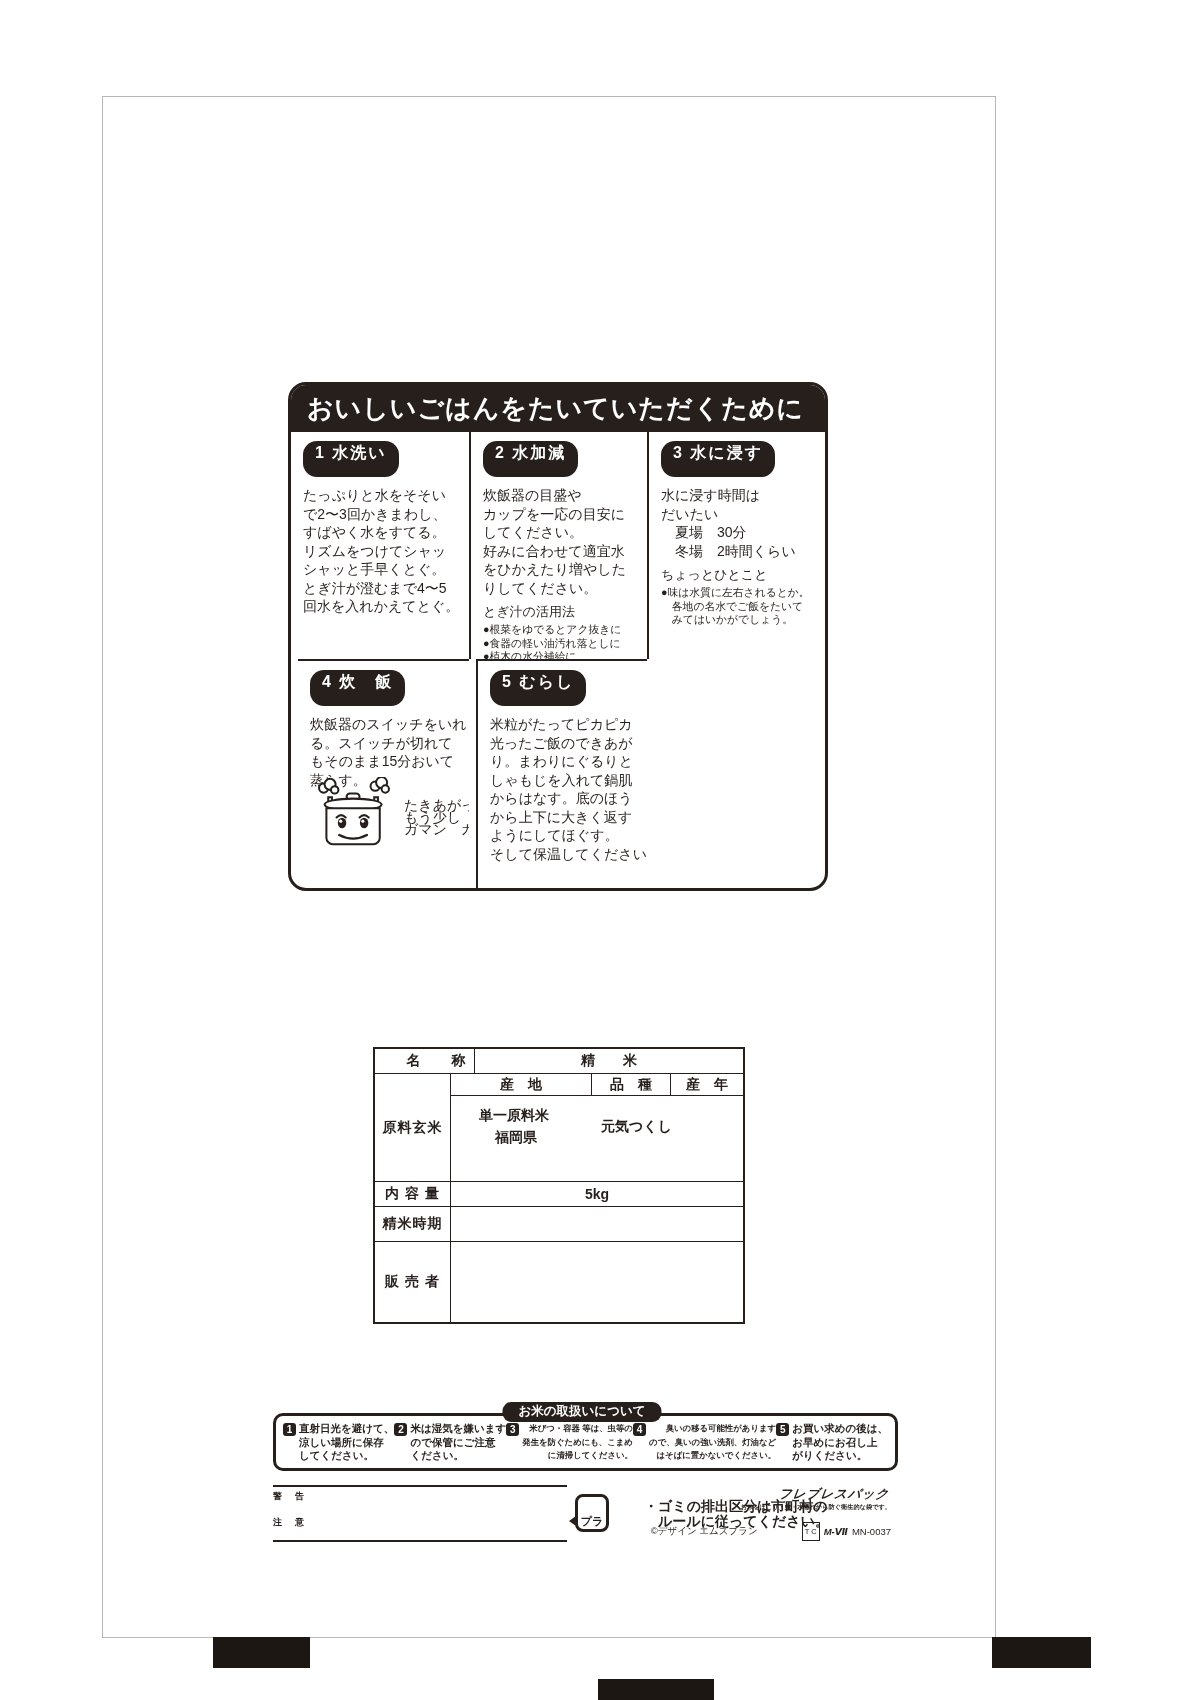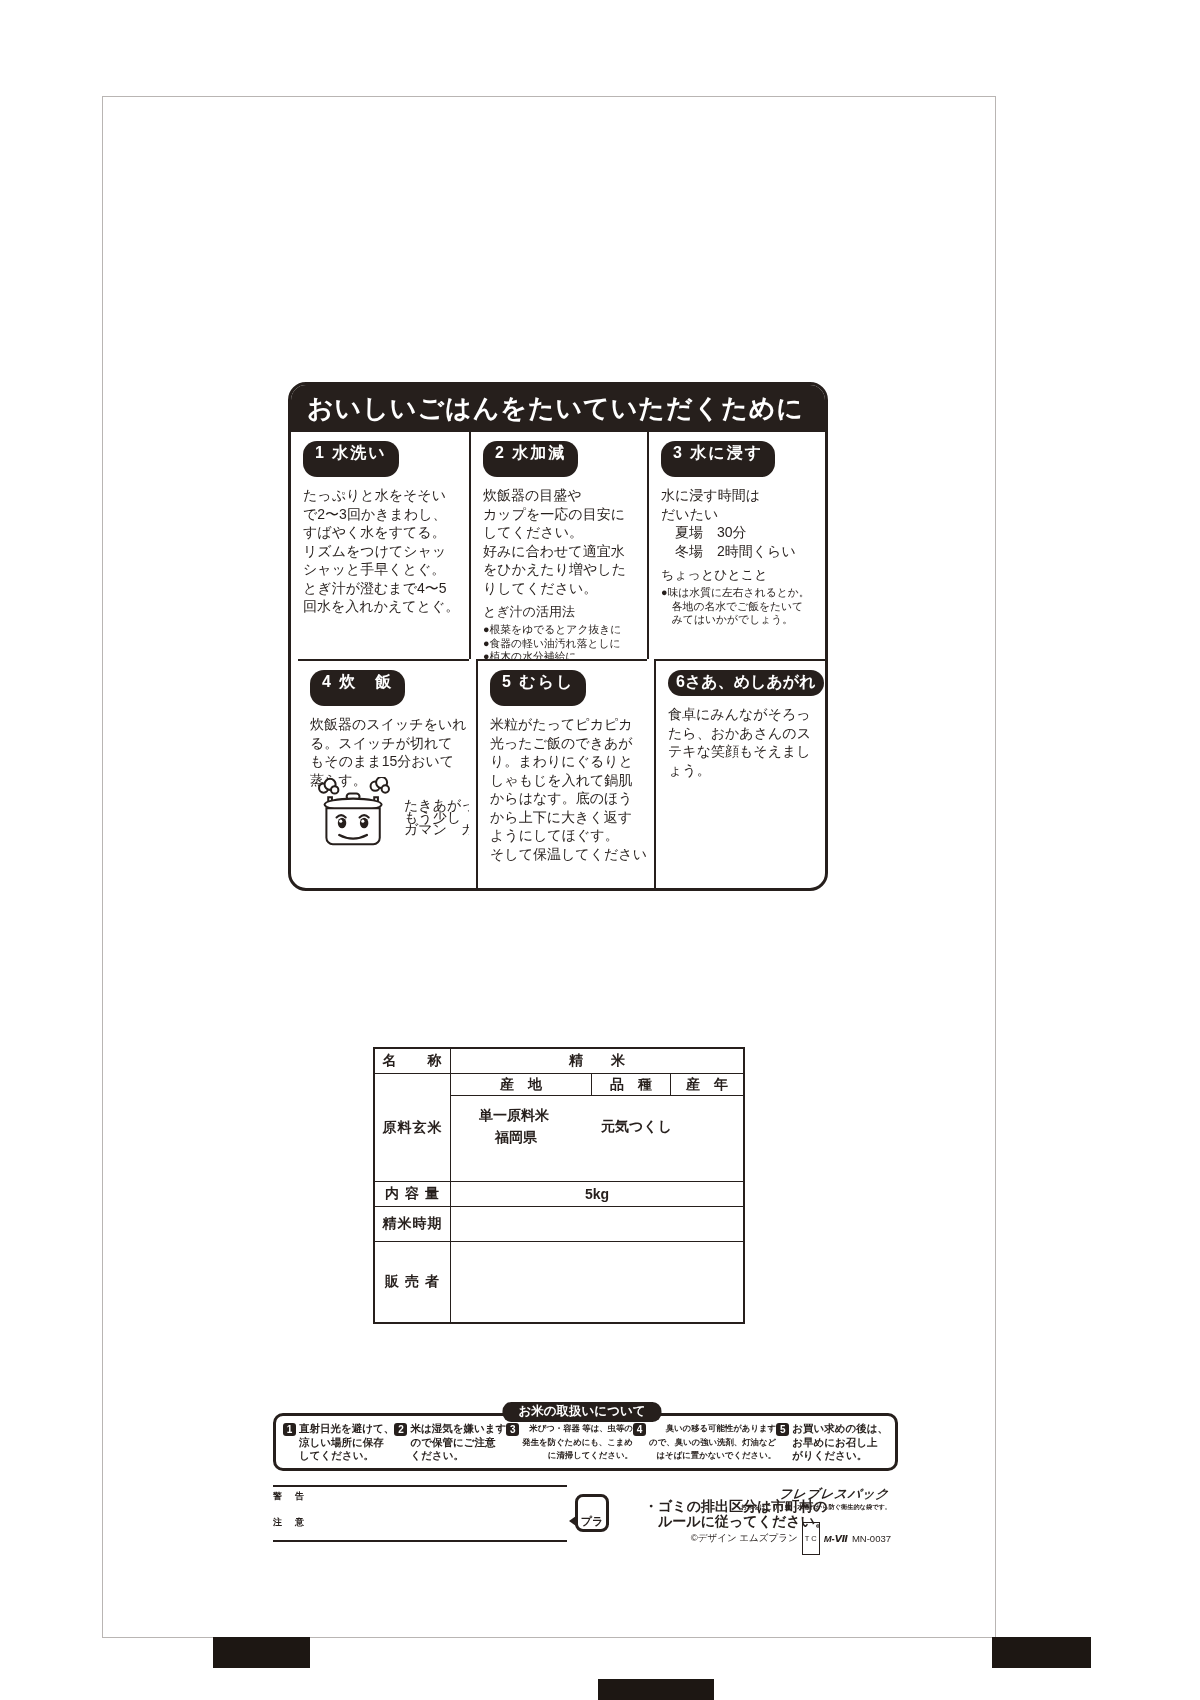--- a/index.html
+++ b/index.html
@@ -19,21 +19,21 @@
   .body .line{font-size:14px;line-height:18.5px;white-space:nowrap;font-weight:500;}
   .subhead{font-size:13px;margin-top:6px;margin-bottom:2px;font-weight:500;}
   .bullets .line{font-size:10.8px;line-height:13.5px;white-space:nowrap;font-weight:500;}
   .cooker-wrap{position:absolute;left:10px;top:116px;width:165px;height:95px;}
   .cooker-caption{position:absolute;left:96px;top:22px;}
   .cooker-caption .line{font-size:14px;line-height:12px;white-space:nowrap;}
 
   
   .spec{position:absolute;left:270px;top:950px;width:368px;border:2px solid #261f1c;background:#fff;font-size:14px;}
   .srow{display:flex;border-top:1.5px solid #261f1c;}
-  .srow.firstrow{border-top:none;}
+  .srow.firstrow{border-top:none;padding-left:24px;}
   .slabel{width:75px;border-right:1.5px solid #261f1c;display:flex;align-items:center;justify-content:center;font-weight:600;letter-spacing:1px;white-space:nowrap;}
   .sval{flex:1;display:flex;align-items:center;justify-content:center;font-weight:600;}
   .origin-area{flex:1;display:flex;flex-direction:column;}
   .ohead{display:flex;border-bottom:1.5px solid #261f1c;height:21px;}
   .ohcell{border-right:1.5px solid #261f1c;display:flex;align-items:center;justify-content:center;font-weight:600;}
   .ohcell.c0{width:140px;}
   .ohcell.c1{width:78px;}
   .ohcell.c2{flex:1;border-right:none;}
   .ocontent{position:relative;flex:1;}
   .origin1{position:absolute;left:28px;top:11px;font-weight:600;}
@@ -56,21 +56,21 @@
   .wlines .line{font-size:7.4px;font-weight:600;line-height:9.6px;white-space:nowrap;}
 
   .pla{position:absolute;left:302px;top:92px;width:28px;height:32px;border:3.5px solid #261f1c;border-radius:8px;display:flex;align-items:flex-end;justify-content:center;font-size:11px;font-weight:bold;background:#fff;}
   .pla::before{content:"";position:absolute;left:-9px;bottom:3px;border-style:solid;border-width:5px 7px 5px 0;border-color:transparent #261f1c transparent transparent;}
   .rlines{position:absolute;left:347px;top:97px;}
   .rlines .line{font-size:14px;font-weight:600;line-height:15px;white-space:nowrap;margin-left:24px;}
 
   .brand{position:absolute;right:2px;top:84px;font-size:12.5px;font-weight:800;font-style:italic;transform:skewX(-8deg);letter-spacing:1px;white-space:nowrap;}
   .brand-sub{position:absolute;right:0;top:101px;font-size:6.2px;font-weight:600;white-space:nowrap;}
   .credit{position:absolute;right:0;top:120px;font-size:9.5px;display:flex;align-items:center;gap:4px;white-space:nowrap;}
-  .credit .tc{border:1px solid #261f1c;font-size:7.5px;padding:11px 2px;line-height:9px;}
+  .credit .tc{border:1px solid #261f1c;font-size:7.5px;padding:4px 2px;line-height:9px;margin-left:40px;}
   .credit .mvii{font-style:italic;font-weight:bold;}
 
   
   .mark{position:absolute;background:#1d1713;}
   .mark-left{left:110px;top:1540px;width:97px;height:31px;}
   .mark-right{left:889px;top:1540px;width:99px;height:31px;}
   .mark-center{left:495px;top:1582px;width:116px;height:32px;}
 </style>
 </head>
 <body>
@@ -175,29 +175,20 @@
               <div class="line">光ったご飯のできあが</div>
               <div class="line">り。まわりにぐるりと</div>
               <div class="line">しゃもじを入れて鍋肌</div>
               <div class="line">からはなす。底のほう</div>
               <div class="line">から上下に大きく返す</div>
               <div class="line">ようにしてほぐす。</div>
               <div class="line">そして保温してください。</div>
             </div>
         </div>
 
-        <div class="cell row2">
-          <span class="pill tight">6さあ、めしあがれ</span>
-          <div class="body">
-              <div class="line">食卓にみんながそろっ</div>
-              <div class="line">たら、おかあさんのス</div>
-              <div class="line">テキな笑顔もそえまし</div>
-              <div class="line">ょう。</div>
-            </div>
-        </div>
 
       </div>
     </section>
 
     <section class="spec">
       <div class="srow firstrow" style="height:24px">
         <div class="slabel">名　　称</div>
         <div class="sval">精　　米</div>
       </div>
       <div class="srow" style="height:107px">

